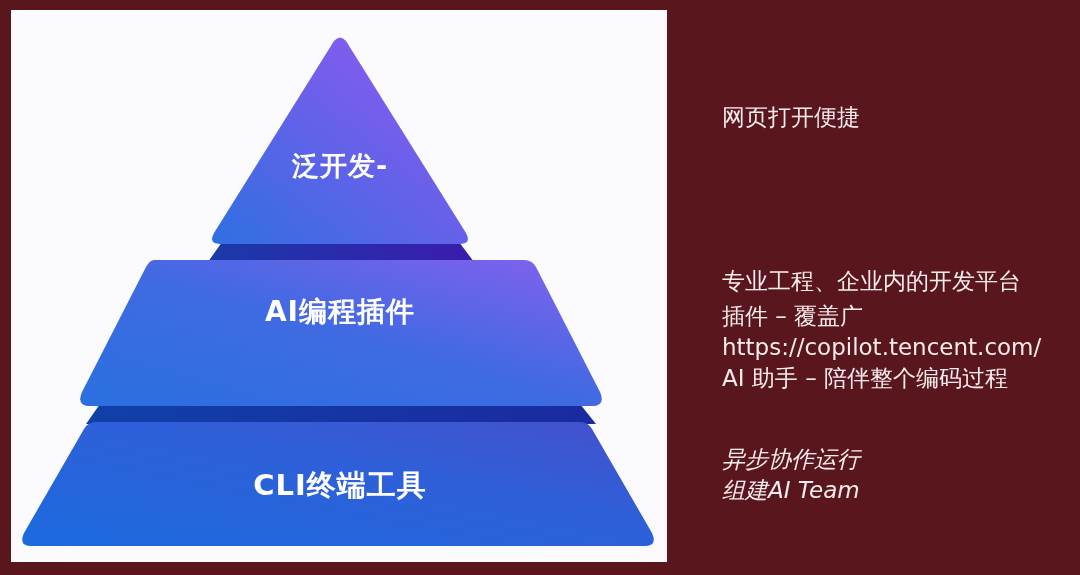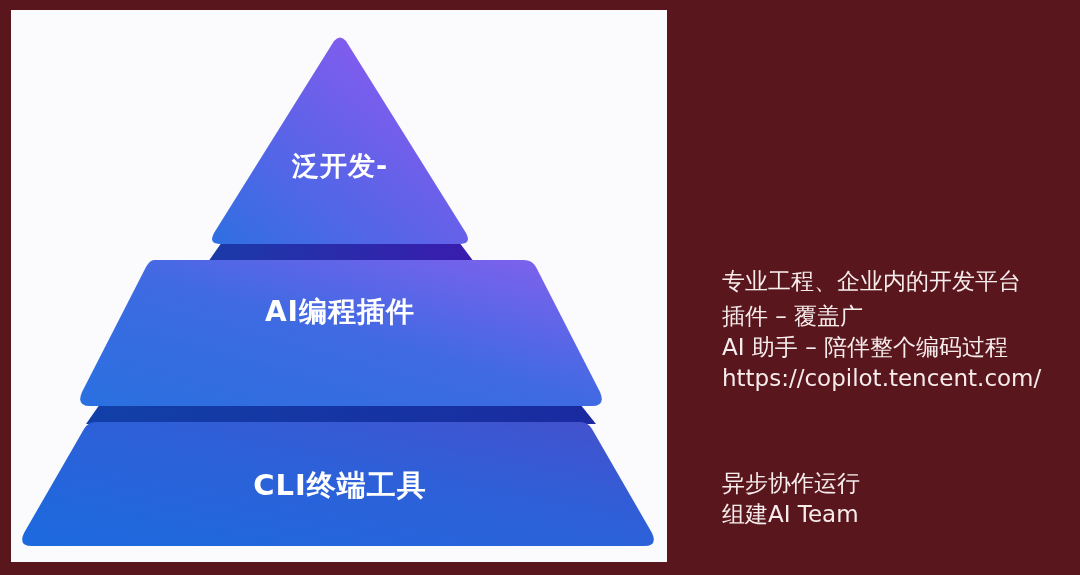--- a/index.html
+++ b/index.html
@@ -24,21 +24,21 @@
   .t-bot  { left:190px; top:460px; width:300px; font-size:29px; }
   .notes {
     position:absolute; left:722px; color:#f6ecec;
     font-family:"DejaVu Sans","Liberation Sans",sans-serif;
     font-size:23px; line-height:31px;
   }
   .notes div { white-space:nowrap; }
   .n1 { top:102px; }
   .n2 { top:266px; }
   .n2 .l1 { margin-bottom:4px; }
-  .n3 { top:468px; }
+  .n3 { top:444px;font-style:italic; }
 </style>
 </head>
 <body>
 
 <div class="panel"></div>
 
 <svg class="pyr" viewBox="0 0 680 575" xmlns="http://www.w3.org/2000/svg">
   <defs>
     <linearGradient id="gTop" x1="0" y1="1" x2="1" y2="0">
       <stop offset="0" stop-color="#2f6fe2"></stop>
@@ -80,23 +80,24 @@
   <div>泛开发-</div>
 </div>
 <div class="tier-label t-mid">
   <div>AI编程插件</div>
 </div>
 <div class="tier-label t-bot">
   <div>CLI终端工具</div>
 </div>
 
 <div class="notes n1">
+  <div>网页打开便捷</div>
 </div>
 <div class="notes n2">
   <div class="l1">专业工程、企业内的开发平台</div>
   <div>插件 – 覆盖广</div>
+  <div>https://copilot.tencent.com/</div>
   <div>AI 助手 – 陪伴整个编码过程</div>
-  <div>https://copilot.tencent.com/</div>
 </div>
 <div class="notes n3">
   <div>异步协作运行</div>
   <div>组建AI Team</div>
 </div>
 
 </body></html>

